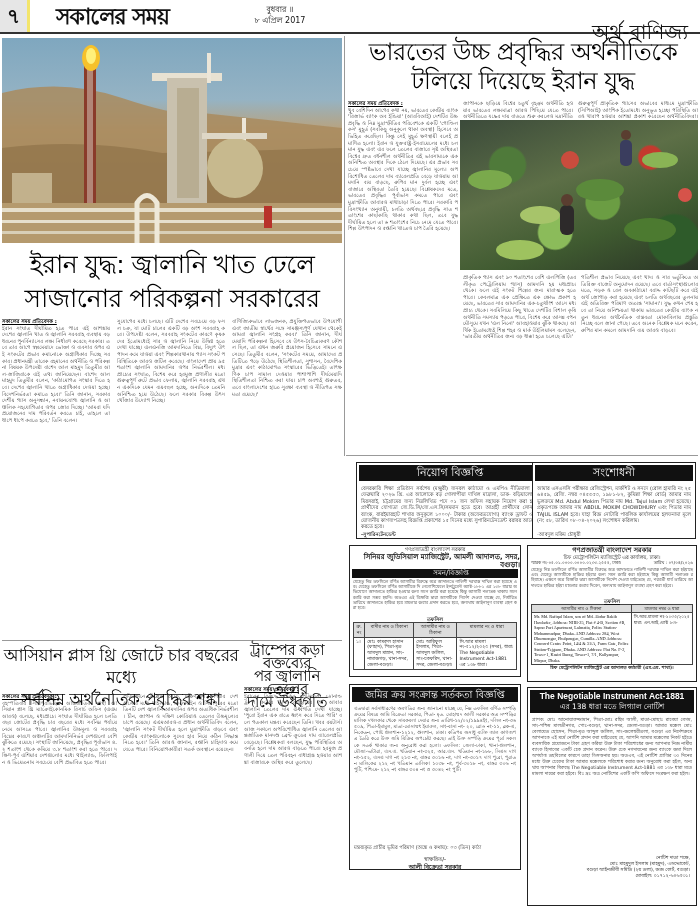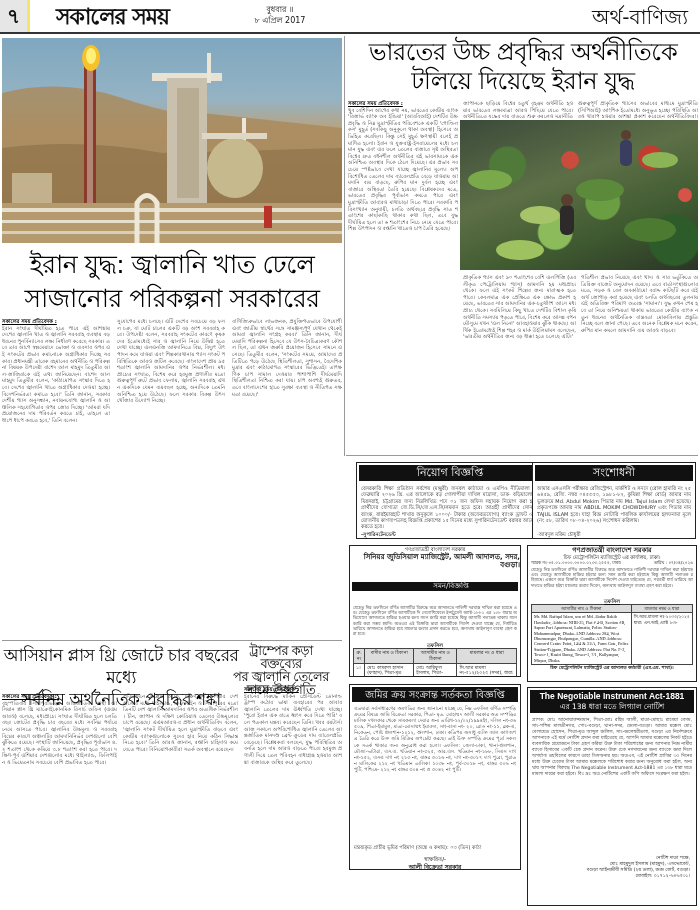--- a/index.html
+++ b/index.html
@@ -4,21 +4,21 @@
 <style>
 *{box-sizing:border-box;margin:0;padding:0;}
 html,body{width:700px;height:910px;overflow:hidden;background:#fff;}
 body{font-family:"DejaVu Sans",sans-serif;color:#111;position:relative;}
 .abs{position:absolute;}
 
 #masthead{left:0;top:0;width:700px;height:34px;border-bottom:2px solid #333;}
 #page-num{left:0;top:0;width:30px;height:32px;background:#e6e6e6;font-size:20px;font-weight:bold;line-height:32px;text-align:center;border-right:3px solid #f3e56b;}
 #paper-name{left:36px;top:2px;font-size:22px;font-weight:bold;font-family:"DejaVu Serif",serif;letter-spacing:-1px;line-height:28px;margin-left:20px;}
 #date-block{left:220px;top:4px;width:120px;text-align:center;font-size:8px;line-height:11px;}
-#section-name{right:12px;top:3px;font-size:20px;line-height:28px;}
+#section-name{right:12px;top:18px;font-size:20px;line-height:28px;}
 
 .filler{font-size:5.2px;line-height:6.6px;color:#333;text-align:justify;overflow:hidden;word-break:break-all;}
 .filler .by{font-weight:bold;text-decoration:underline;color:#000;}
 .headline{font-family:"DejaVu Sans",sans-serif;text-align:center;color:#000;letter-spacing:-0.5px;}
 .col{position:absolute;}
 
 .adbox{position:absolute;border:1.5px solid #222;background:#fff;overflow:hidden;}
 .adbar{background:#111;color:#fff;text-align:center;font-size:11px;line-height:16px;margin:2px;}
 .adsmall{font-size:5px;line-height:6.4px;color:#333;padding:2px 4px;text-align:justify;word-break:break-all;}
 .adcenter{text-align:center;font-size:6px;line-height:8px;}
@@ -96,21 +96,21 @@
   <div>সর্বনিম্ন অর্থনৈতিক প্রবৃদ্ধির শঙ্কা</div>
 </div>
 <div class="col filler" style="left:2px;top:693px;width:115px;height:215px;">
   <span class="by">সকালের সময় প্রতিবেদক :</span><br>
   <span>বৃহস্পতিবার সিঙ্গাপুরভিত্তিক আন্তর্জাতিক সংস্থা আসিয়ান প্লাস থ্রি ম্যাক্রোইকোনমিক রিসার্চ অফিস (এএমআরও) বলেছে, মধ্যপ্রাচ্যে সংঘাত দীর্ঘায়িত হলে চলতি বছর জোটের প্রবৃদ্ধি চার বছরের মধ্যে সর্বনিম্ন পর্যায়ে নেমে আসতে পারে। জ্বালানির উচ্চমূল্য ও সরবরাহ বিঘ্নের কারণে অঞ্চলটির আমদানিনির্ভর দেশগুলো বেশি ঝুঁকিতে রয়েছে। সংস্থাটি জানিয়েছে, প্রবৃদ্ধির পূর্বাভাস ৪.২ শতাংশ থেকে কমিয়ে ৩.৮ শতাংশ করা হতে পারে। দক্ষিণ-পূর্ব এশিয়ার দেশগুলোর মধ্যে থাইল্যান্ড, ফিলিপাইন ও ভিয়েতনাম সবচেয়ে বেশি প্রভাবিত হতে পারে।</span>
 </div>
 <div class="col filler" style="left:123px;top:693px;width:115px;height:215px;">
   <span>প্রতিবেদনে উল্লেখ আছে, দক্ষিণ-পূর্ব এশিয়ার দেশগুলোর মধ্যে থাইল্যান্ড, ফিলিপাইন ও সিঙ্গাপুরের মতো তিনটি দেশ জ্বালানি আমদানির ওপর অত্যধিক নির্ভরশীল। চীন, জাপান ও দক্ষিণ কোরিয়াও তেলের উচ্চমূল্যের চাপে রয়েছে। এএমআরও-র প্রধান অর্থনীতিবিদ বলেন, 'জ্বালানি সংকট দীর্ঘায়িত হলে মুদ্রাস্ফীতি বাড়বে এবং কেন্দ্রীয় ব্যাংকগুলোকে সুদের হার নিয়ে কঠিন সিদ্ধান্ত নিতে হবে।' তিনি আরও জানান, রপ্তানি চাহিদাও কমে যেতে পারে। বিনিয়োগকারীরা সতর্ক অবস্থানে রয়েছেন।</span>
 </div>
 
-<div class="abs headline" style="left:232px;top:644px;width:98px;font-size:13px;line-height:13px;">
+<div class="abs headline" style="left:238px;top:644px;width:98px;font-size:15px;line-height:13px;">
   <div>ট্রাম্পের কড়া বক্তব্যের</div>
   <div>পর জ্বালানি তেলের</div>
   <div>দামে ঊর্ধ্বগতি</div>
 </div>
 <div class="col filler" style="left:244px;top:686px;width:98px;height:222px;">
   <span class="by">সকালের সময় প্রতিবেদক :</span><br>
   <span>ইরানের বিরুদ্ধে মার্কিন প্রেসিডেন্ট ডোনাল্ড ট্রাম্প কঠোর ভাষা ব্যবহারের পর আবার জ্বালানি তেলের দাম ঊর্ধ্বগতি দেখা যাচ্ছে। 'পুরো ইরান এক রাতে ধ্বংস করে দিতে পারি' বলে গতকাল মন্তব্য করেছেন তিনি। খবর রয়টার্স। আজ সকালে অপরিশোধিত জ্বালানি তেলের আন্তর্জাতিক মানদণ্ড ব্রেন্ট ক্রুডের দাম ব্যারেলপ্রতি বেড়েছে। বিশ্লেষকরা বলছেন, যুদ্ধ পরিস্থিতির অবনতি হলে দাম আরও বাড়তে পারে। হরমুজ প্রণালী দিয়ে তেল পরিবহন বাধাগ্রস্ত হওয়ার আশঙ্কা বাজারকে অস্থির করে তুলেছে।</span>
 </div>
 
 <div class="rule" style="left:344px;top:36px;width:1px;height:420px;"></div>
@@ -165,21 +165,21 @@
 
 <div class="adbox" style="left:532px;top:462px;width:164px;height:77px;">
   <div class="adbar">সংশোধনী</div>
   <div class="adsmall" style="height:48px;overflow:hidden;">আমার এসএসসি পরীক্ষার রেজিস্ট্রেশন, মার্কশিট ও সনদে (রোল হামারি নং ২৫৬৪৫৯, রেজি. নম্বর ০৪৫৫৫৩, ১৯৮১-৮২, কুমিল্লা শিক্ষা বোর্ড) আমার নাম ভুলক্রমে Md. Abdul Mokim পিতার নাম Md. Tajul Islam লেখা হয়েছে। প্রকৃতপক্ষে আমার নাম ABDUL MOKIM CHOWDHURY এবং পিতার নাম TAJUL ISLAM হবে। যাহা বিজ্ঞ নোটারি পাবলিক কার্যালয়ের হলফনামা মূলে (নং ৫৮, তারিখ ০৮-০৪-২০২৬) সংশোধন করিলাম।</div>
   <div class="adsmall" style="padding-top:0;">-আবদুল মকিম চৌধুরী</div>
 </div>
 
 <div class="adbox" style="left:349px;top:545px;width:172px;height:132px;">
   <div class="adcenter" style="font-size:5px;line-height:7px;">গণপ্রজাতন্ত্রী বাংলাদেশ সরকার</div>
   <div class="adcenter" style="font-size:7px;font-weight:bold;text-align:right;">সিনিয়র জুডিসিয়াল ম্যাজিস্ট্রেট, আমলী আদালত, সদর, বগুড়া।</div>
-  <div class="adbar" style="font-size:7px;line-height:9px;margin:13px 2px;padding-left:32px;">সমন/বিজ্ঞপ্তি</div>
+  <div class="adbar" style="font-size:7px;line-height:9px;margin:0 2px;padding-left:32px;">সমন/বিজ্ঞপ্তি</div>
   <div class="adsmall" style="font-size:4.2px;line-height:5.2px;height:38px;overflow:hidden;padding:1px 3px;">যেহেতু নিম্ন তফসিলে বর্ণিত আসামীর বিরুদ্ধে অত্র আদালতে নালিশী দরখাস্ত দাখিল করা হয়েছে এবং যেহেতু তফসিলে বর্ণিত আসামীকে দি নেগোশিয়েবল ইন্সট্রুমেন্ট অ্যাক্ট-১৮৮১ এর ১৩৮ ধারার অভিযোগে আদালতে হাজির হওয়ার জন্য সমন জারি করা হয়েছে কিন্তু আসামী পলাতক থাকায় সমন জারি করা সম্ভব হয়নি। অতএব এই বিজ্ঞপ্তি দ্বারা আসামীকে নির্দেশ দেওয়া যাচ্ছে যে, নির্ধারিত তারিখে আদালতে হাজির হয়ে মামলার জবাব প্রদান করতে হবে, অন্যথায় আইনানুগ ব্যবস্থা গ্রহণ করা হবে।</div>
   <div class="adcenter" style="font-size:5px;line-height:6px;font-weight:bold;text-decoration:underline;">তফসিল</div>
   <div style="padding:0 3px;">
     <table class="tbl">
       <tbody>
           <tr>
         <th>ক্র. নং</th>
         <th>বাদীর নাম ও ঠিকানা</th>
         <th>আসামীর নাম ও ঠিকানা</th>
         <th>মামলার নং ও ধারা</th>

